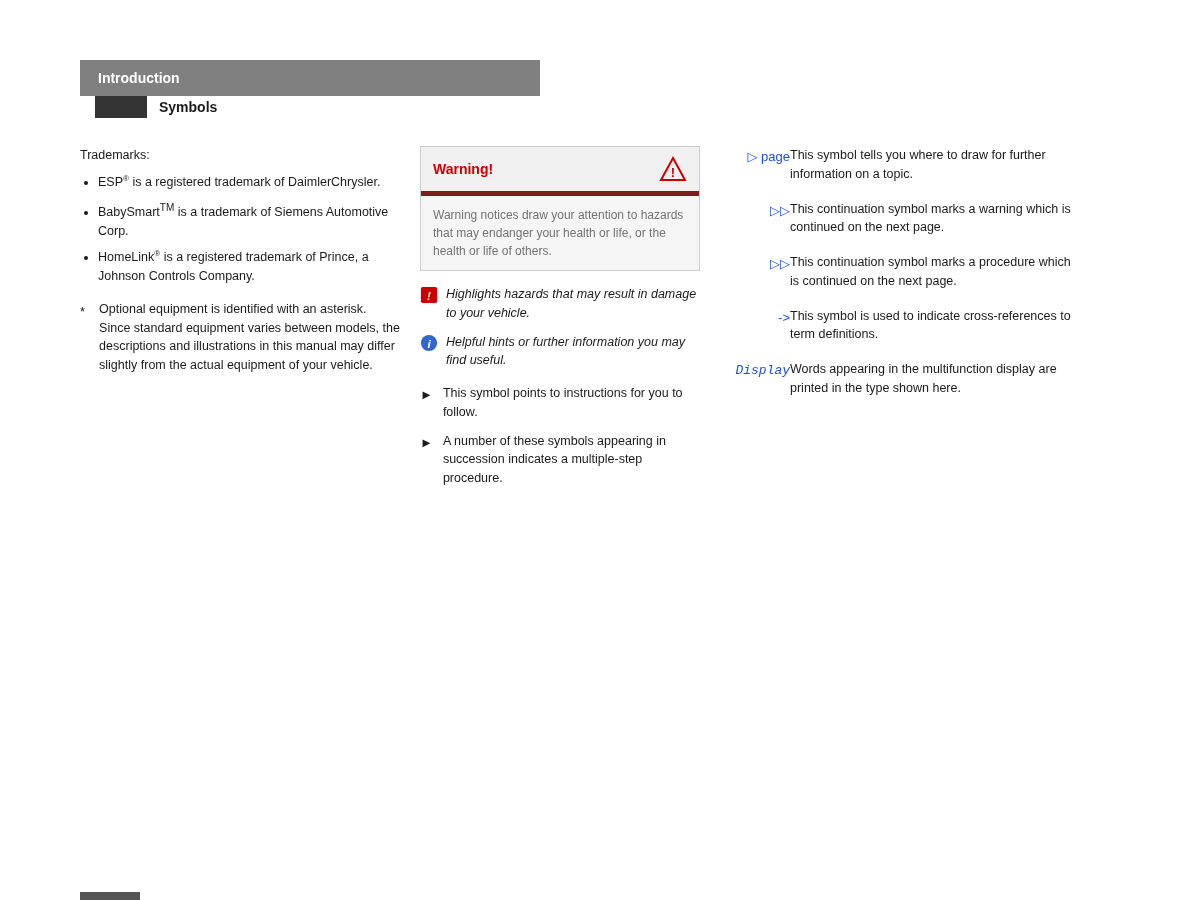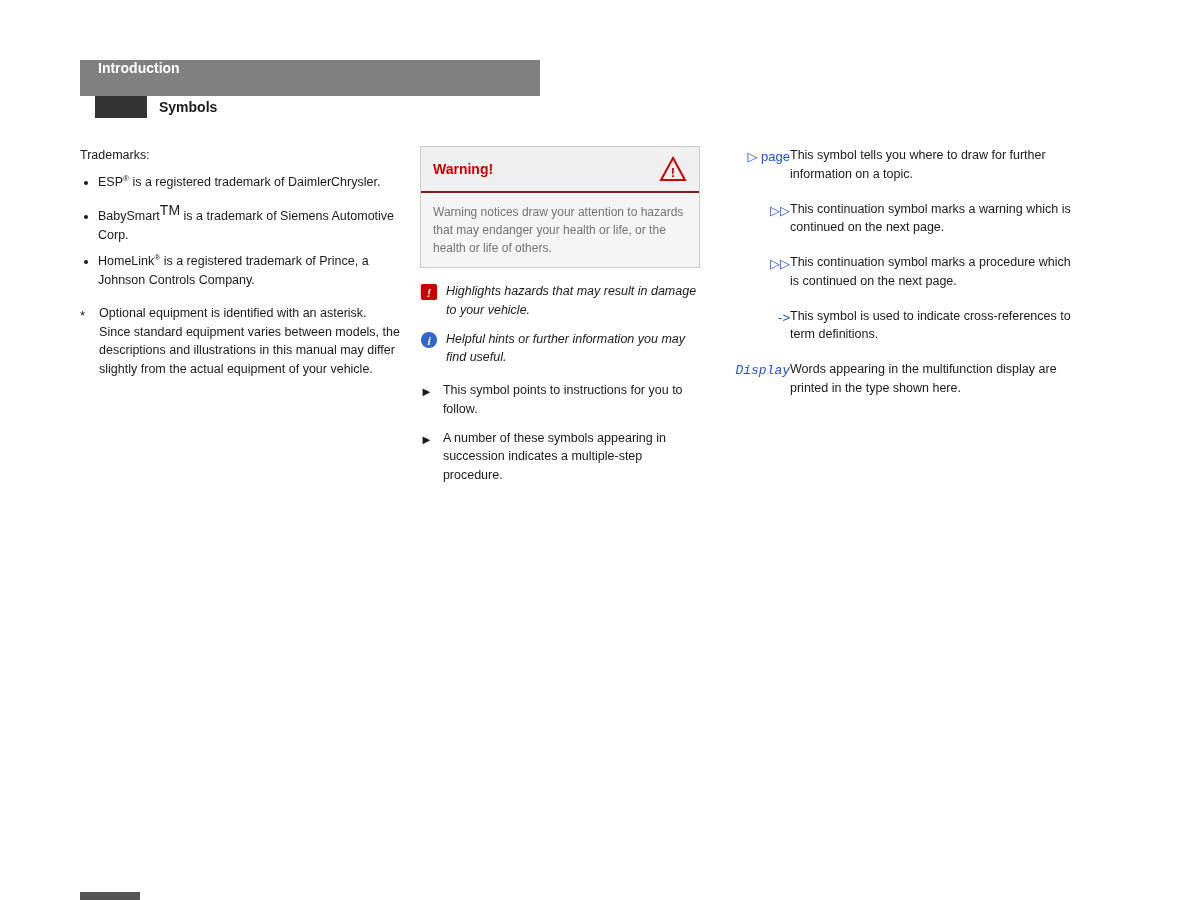--- a/index.html
+++ b/index.html
@@ -22,21 +22,21 @@
       position: relative;
     }
 
     
     .header-bar {
       background: #808080;
       width: 460px;
       height: 36px;
       margin-left: 80px;
       display: flex;
-      align-items: flex-start;
+      align-items: center;
       padding-left: 18px;
       margin-top: 60px;
     }
     .header-title {
       color: #ffffff;
       font-weight: bold;
       font-size: 14px;
     }
 
     .section-bar-row {
@@ -111,21 +111,21 @@
       border: 1px solid #ccc;
       background: #f5f5f5;
       margin-bottom: 14px;
     }
     .warning-header {
       display: flex;
       justify-content: space-between;
       align-items: center;
       padding: 8px 12px;
       background: #f0f0f0;
-      border-bottom: 2px solid #7f1d1d;
+      border-bottom: 5px solid #7f1d1d;
     }
     .warning-title {
       color: #cc0000;
       font-weight: bold;
       font-size: 14px;
     }
     .warning-triangle {
       width: 28px;
       height: 28px;
     }
@@ -216,21 +216,21 @@
       font-weight: bold;
       font-size: 14px;
       width: 60px;
       height: 38px;
       display: flex;
       align-items: center;
       justify-content: center;
     }
 
     sup { font-size: 8px; vertical-align: super; }
-    .tm { font-size: 14px; vertical-align: super; }
+    .tm { font-size: 10px; vertical-align: super; }
     .display-font { font-family: 'Courier New', monospace; font-style: italic; }
   </style>
 </head>
 <body>
 
 <div class="page-wrapper">
 
   <div class="header-bar">
     <span class="header-title">Introduction</span>
   </div>

